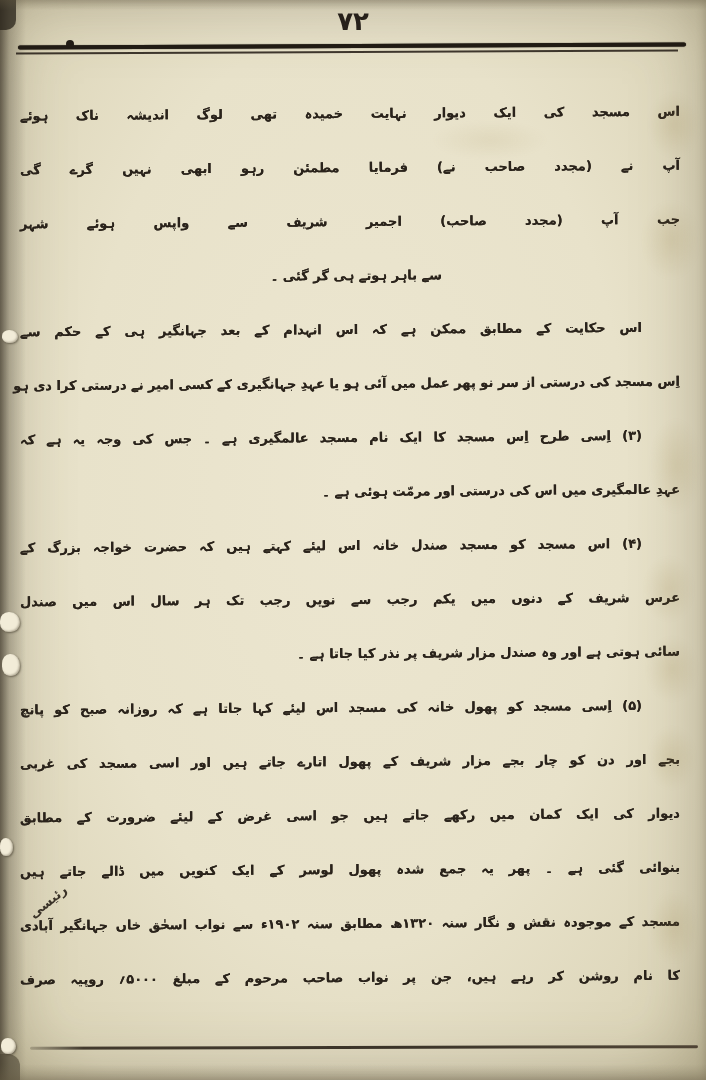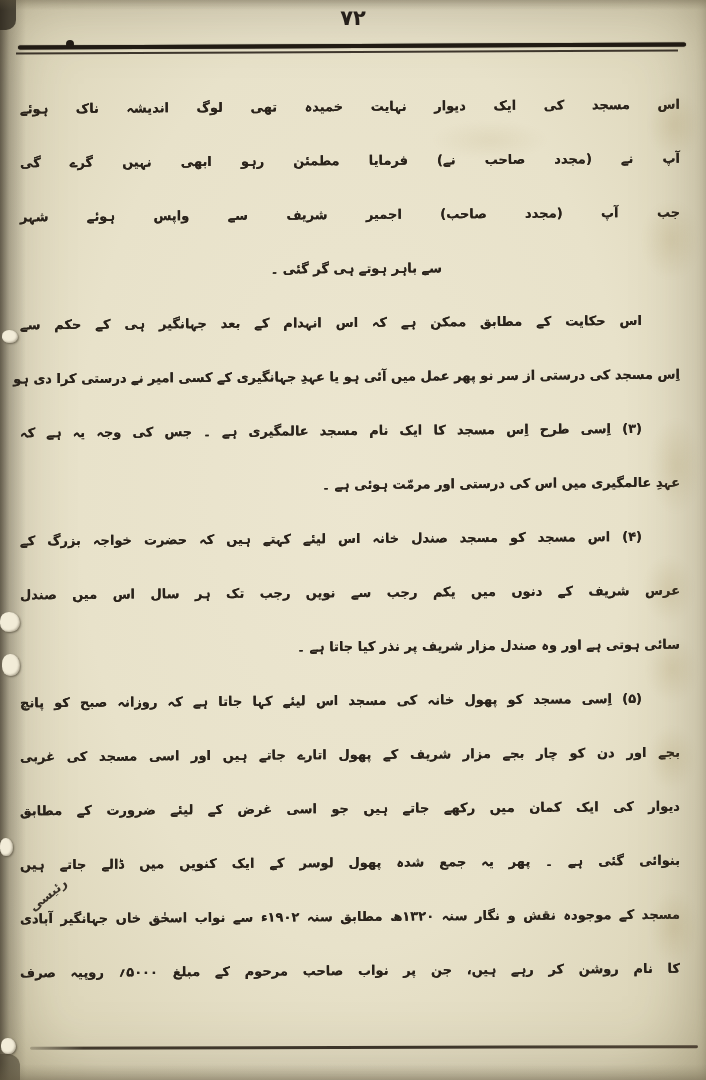--- a/index.html
+++ b/index.html
@@ -21,32 +21,32 @@
     background:linear-gradient(90deg, rgba(55,48,36,.65) 0%, rgba(55,48,36,.25) 35%, rgba(55,48,36,0) 100%);
   }
   .corner-tl{position:absolute;left:0;top:0;width:16px;height:30px;background:rgba(40,35,25,.75);border-bottom-right-radius:10px;}
   .corner-bl{position:absolute;left:0;bottom:0;width:20px;height:26px;background:rgba(70,62,45,.55);border-top-right-radius:12px;}
   .bottom-shade{position:absolute;left:0;bottom:0;width:706px;height:16px;background:linear-gradient(0deg,rgba(110,100,75,.35),rgba(110,100,75,0));}
   .top-shade{position:absolute;left:0;top:0;width:706px;height:10px;background:linear-gradient(180deg,rgba(110,100,75,.30),rgba(110,100,75,0));}
 
   
   .page-number{
     position:absolute;top:6px;left:0;width:706px;
-    text-align:center;font-size:21px;font-weight:bold;color:#26201a;
+    text-align:center;font-size:26px;font-weight:bold;color:#26201a;
     letter-spacing:2px;
   }
 
   
   .rule-top-1{position:absolute;top:44px;left:18px;width:668px;height:4px;background:#211b14;transform:rotate(-0.25deg);border-radius:2px;box-shadow:0 0 1px #211b14;}
   .rule-top-2{position:absolute;top:51px;left:16px;width:662px;height:2px;background:#2b241c;transform:rotate(-0.25deg);opacity:.9;}
   .rule-top-blob{position:absolute;top:40px;left:66px;width:8px;height:8px;background:#211b14;border-radius:50%;}
 
   
   .text-body{
-    position:absolute;top:80px;right:26px;left:20px;height:940px;
+    position:absolute;top:87px;right:26px;left:20px;height:940px;
   }
   .line{
     direction:rtl;height:54px;display:block;line-height:54px;
     font-weight:bold;color:#2a231b;white-space:nowrap;overflow:visible;
     font-size:25px;position:relative;
     text-shadow:0 0 .6px rgba(42,35,27,.85);
     transform:rotate(-0.4deg);
   }
   .line.full{text-align:justify;text-align-last:justify;}
   .line.indent{text-align:justify;text-align-last:justify;padding-right:38px;}

